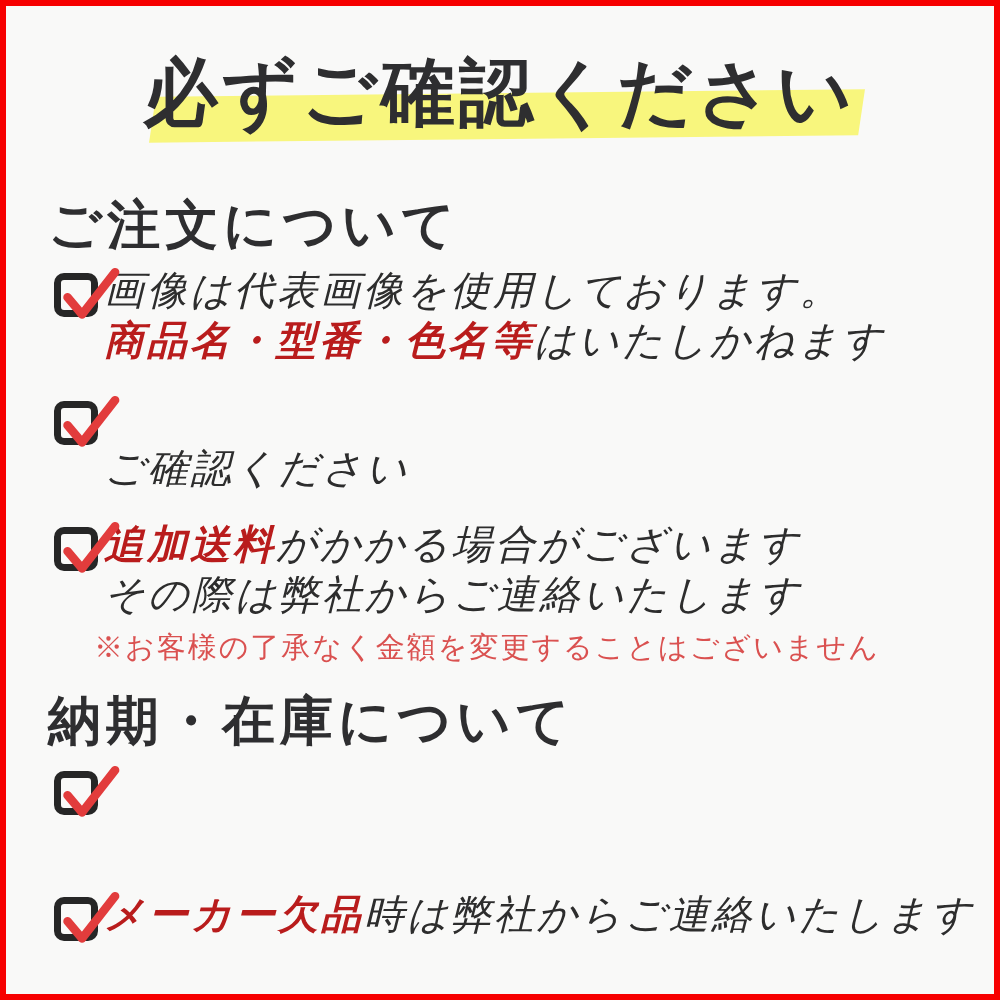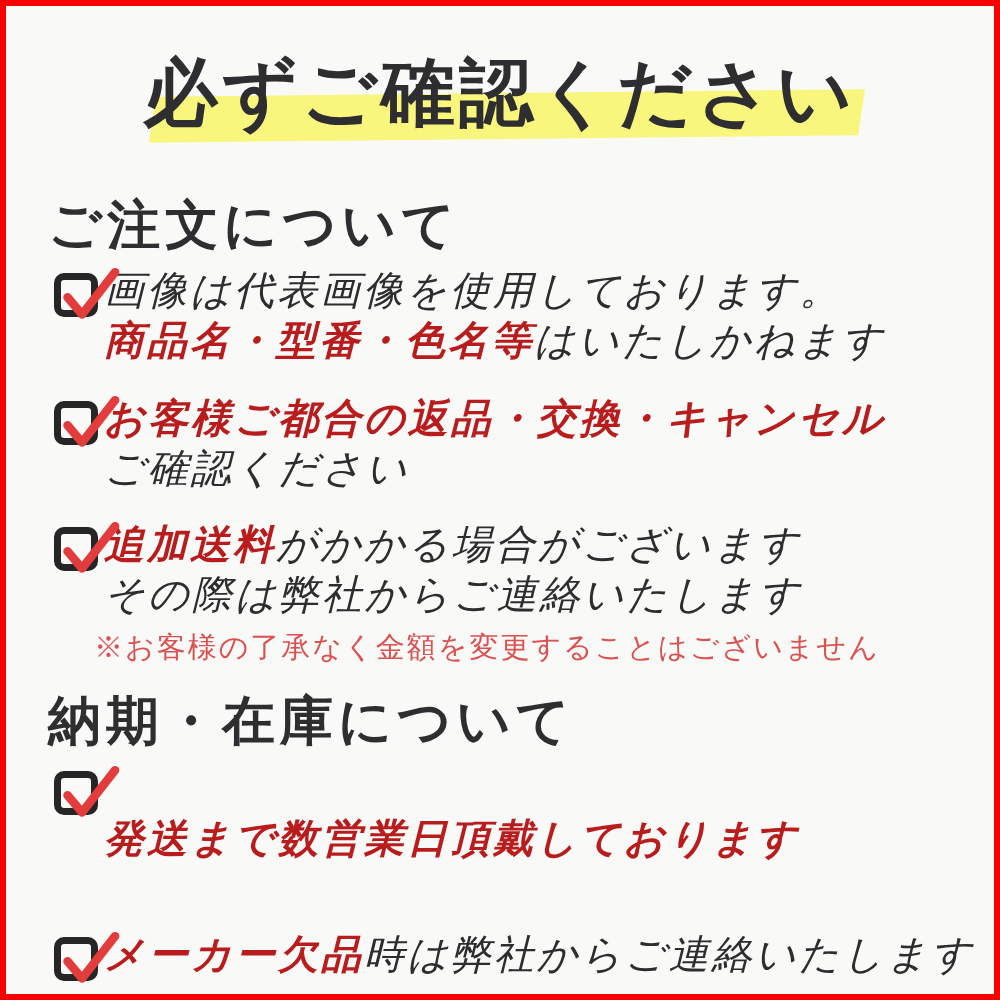--- a/index.html
+++ b/index.html
@@ -36,21 +36,21 @@
   }
   .heading-order { top:184px; }
   .heading-stock { top:680px; }
 
   
   .item { position:absolute; left:48px; right:20px;font-style:italic; }
   .item-1 { top:260px; }
   .item-2 { top:388px; }
   .item-3 { top:514px; }
   .item-4 { top:758px; }
-  .item-5 { top:924px; }
+  .item-5 { top:884px; }
 
   .checkbox {
     position:absolute; left:0; top:7px;
     width:44px; height:44px;
     border:7px solid #262626; border-radius:10px;
     background:transparent;
   }
   .check-svg {
     position:absolute; left:-4px; top:-16px;
     width:66px; height:60px;
@@ -99,21 +99,21 @@
     </div>
   </div>
 
   <div class="item item-2">
     <span class="checkbox">
       <svg class="check-svg" viewBox="0 0 100 90">
         <path class="check-stroke" d="M16 50 L38 76 L88 12"></path>
       </svg>
     </span>
     <div class="item-text">
-      <span class="red">お客様ご都合の返品・交換・キャンセル</span><br>
+      <br>
       <span class="black">ご確認ください</span>
     </div>
   </div>
 
   <div class="item item-3">
     <span class="checkbox">
       <svg class="check-svg" viewBox="0 0 100 90">
         <path class="check-stroke" d="M16 50 L38 76 L88 12"></path>
       </svg>
     </span>
@@ -128,21 +128,20 @@
   <div class="section-heading heading-stock">納期・在庫について</div>
 
   <div class="item item-4">
     <span class="checkbox">
       <svg class="check-svg" viewBox="0 0 100 90">
         <path class="check-stroke" d="M16 50 L38 76 L88 12"></path>
       </svg>
     </span>
     <div class="item-text">
       <br>
-      <span class="red">発送まで数営業日頂戴しております</span>
     </div>
   </div>
 
   <div class="item item-5">
     <span class="checkbox">
       <svg class="check-svg" viewBox="0 0 100 90">
         <path class="check-stroke" d="M16 50 L38 76 L88 12"></path>
       </svg>
     </span>
     <div class="item-text">

